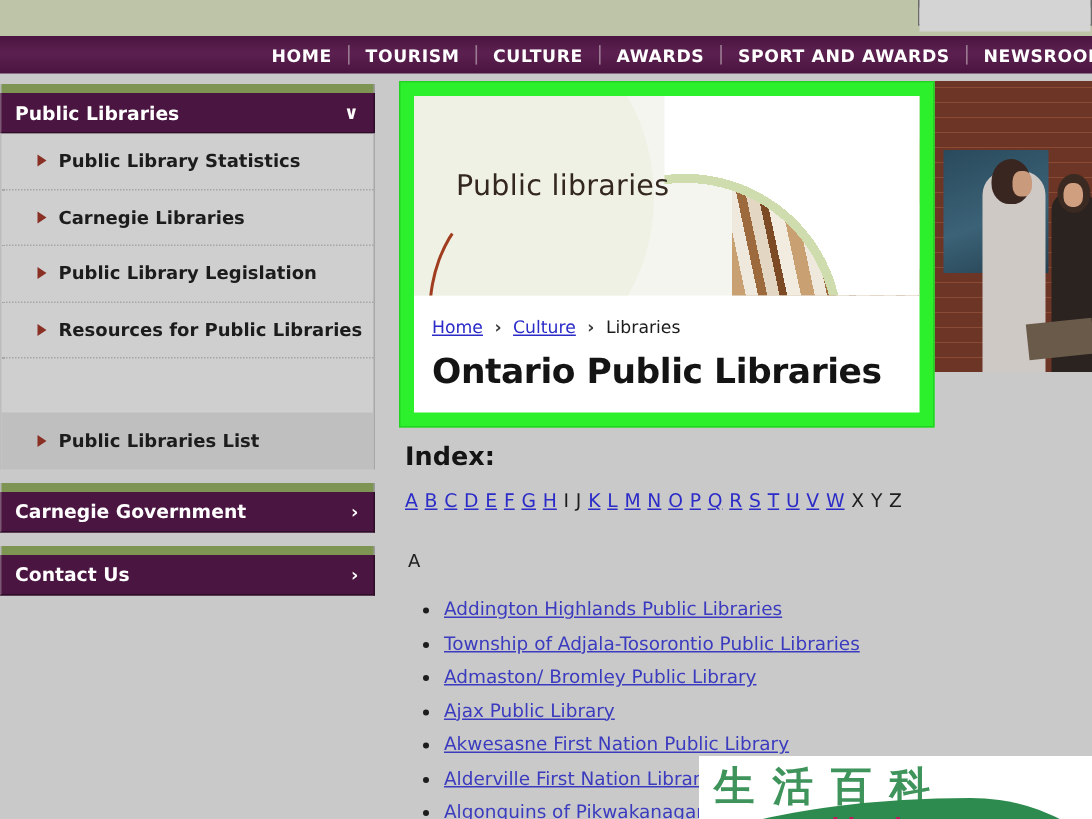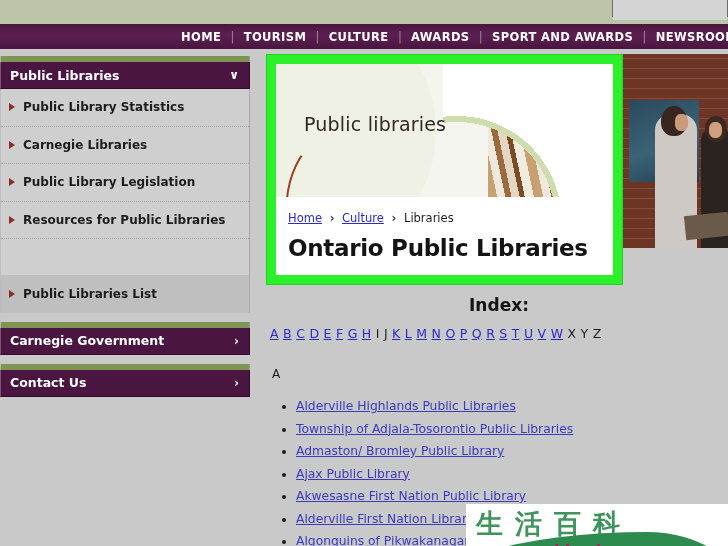--- a/index.html
+++ b/index.html
@@ -55,21 +55,21 @@
     border-bottom: 1px solid #2d0d27;
   }
   .panel-head-title {
     color: #ffffff; font-size: 12.5px; font-weight: bold;
     font-family: "DejaVu Sans", "Liberation Sans", sans-serif;
   }
   .chev { color: #ffffff; font-size: 12px; line-height: 1; font-weight: bold; }
 
   .menu { background: #cfcfcf; border-left: 1px solid #bdbdbd; border-right: 1px solid #a8a8a8; }
   .menu-item {
-    display: flex; align-items: center; height: 37.5px; padding-left: 8px;
+    display: flex; align-items: center; height: 37.5px; padding-left: 24px;
     border-bottom: 1px dotted #a6a6a6; cursor: pointer;
   }
   .menu-item:last-child { border-bottom: none; }
   .menu-item.active { background: #bfbfbf; margin-top: 36px; }
   .tri {
     width: 0; height: 0; border-style: solid;
     border-width: 4.5px 0 4.5px 6px;
     border-color: transparent transparent transparent #8a2f23;
     margin-right: 8px; flex: none;
   }
@@ -179,21 +179,20 @@
   .rp-book {
     position: absolute; left: 62px; top: 160px; width: 44px; height: 24px;
     background: #6a5a4a; transform: rotate(-6deg);
   }
 
   
   .index-wrap { position: absolute; left: 0; top: 241px; width: 462px; }
   .index-title {
     font-size: 17px; font-weight: bold; color: #141414; padding-left: 4px;
     font-family: "DejaVu Sans", "Liberation Sans", sans-serif;
-    text-align: center;
   }
   .letters { padding: 11px 0 0 4px; font-size: 12.5px; color: #1d1d1d;
              font-family: "DejaVu Sans", "Liberation Sans", sans-serif; }
   .letters span { margin-right: 4.5px; }
   .letters .lnk { color: #2b2bc8; text-decoration: underline; cursor: pointer; }
   .letters .plain { color: #1d1d1d; }
 
   .group-letter {
     padding: 26px 0 0 6px; font-size: 12px; color: #1d1d1d;
     font-family: "DejaVu Sans", "Liberation Sans", sans-serif;
@@ -346,21 +345,21 @@
     </div>
 
     <div class="index-wrap">
       <div class="index-title">Index:</div>
 
       <div class="letters" id="letters-row"><span class="lnk">A</span><span class="lnk">B</span><span class="lnk">C</span><span class="lnk">D</span><span class="lnk">E</span><span class="lnk">F</span><span class="lnk">G</span><span class="lnk">H</span><span class="plain">I</span><span class="plain">J</span><span class="lnk">K</span><span class="lnk">L</span><span class="lnk">M</span><span class="lnk">N</span><span class="lnk">O</span><span class="lnk">P</span><span class="lnk">Q</span><span class="lnk">R</span><span class="lnk">S</span><span class="lnk">T</span><span class="lnk">U</span><span class="lnk">V</span><span class="lnk">W</span><span class="plain">X</span><span class="plain">Y</span><span class="plain">Z</span></div>
 
       <div class="group-letter">A</div>
 
       <ul class="lib-list" id="lib-list">
-          <li><a>Alderville Highlands Public Libraries</a></li>
+          <li><a>Addington Highlands Public Libraries</a></li>
           <li><a>Township of Adjala-Tosorontio Public Libraries</a></li>
           <li><a>Admaston/ Bromley Public Library</a></li>
           <li><a>Ajax Public Library</a></li>
           <li><a>Akwesasne First Nation Public Library</a></li>
           <li><a>Alderville First Nation Library</a></li>
           <li><a>Algonquins of Pikwakanagan First Nation Library</a></li>
         </ul>
     </div>
   </div>
 

